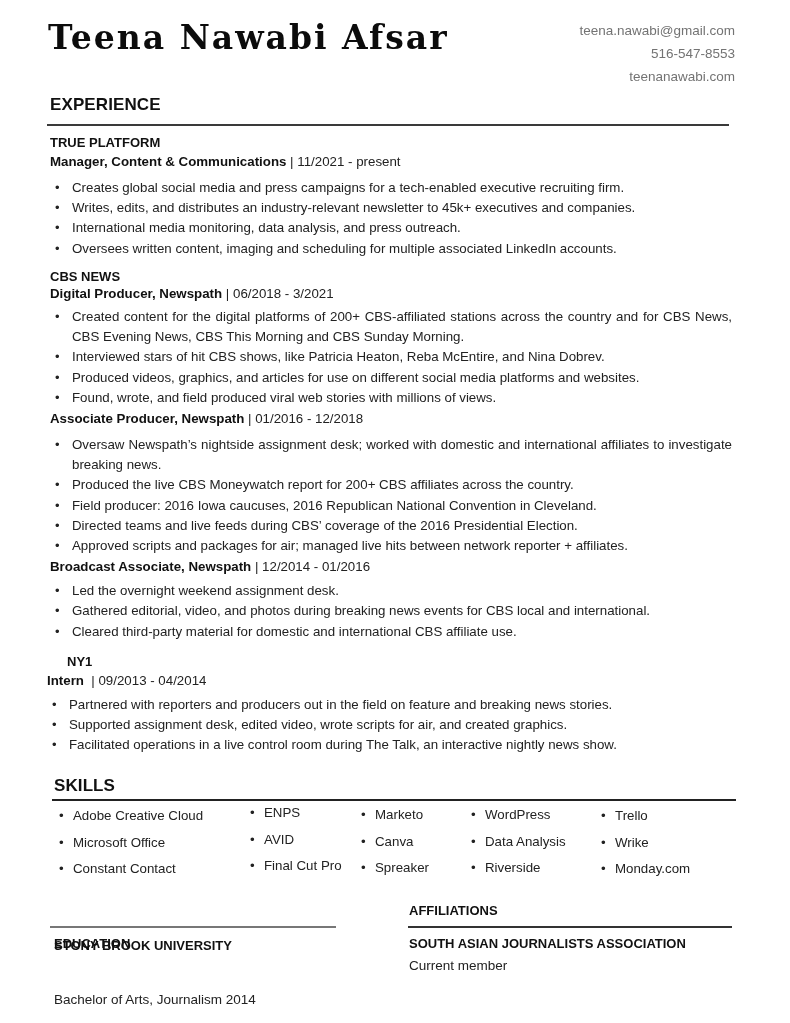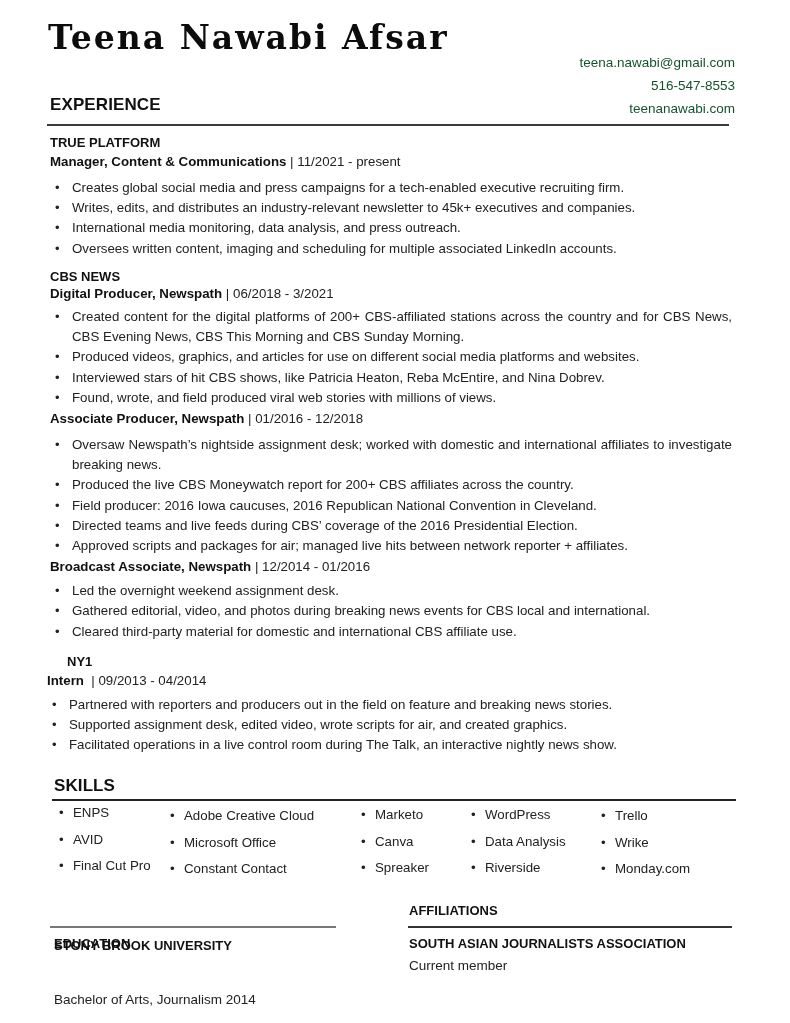--- a/index.html
+++ b/index.html
@@ -5,21 +5,21 @@
   html, body { margin: 0; padding: 0; background: #ffffff; }
   body {
     width: 790px; height: 1023px; position: relative; overflow: hidden;
     font-family: "Liberation Sans", sans-serif; color: #111111;
   }
   .abs { position: absolute; }
   .name {
     left: 48px; top: 18px; font-family: "DejaVu Serif", serif; font-weight: bold;
     font-size: 33px; letter-spacing: 2px; color: #0c0c0c; white-space: nowrap;
   }
-  .contact { right: 55px; top: 22px; text-align: right; font-size: 13.5px; color: #14532d; margin-top: 32px; }
+  .contact { right: 55px; top: 22px; text-align: right; font-size: 13.5px; color: #737373; }
   .contact div { height: 23px; line-height: 18px; }
   .sec-title { font-size: 17px; font-weight: bold; letter-spacing: 0.1px; color: #111; }
   .rule { height: 2px; background: #3a3a3a; }
   .company { font-size: 13px; font-weight: bold; color: #111; }
   .role { font-size: 13.3px; color: #222; white-space: nowrap; }
   .role b { font-weight: bold; color: #111; }
   ul.bullets { list-style: none; margin: 0; padding: 0; }
   ul.bullets li {
     position: relative; padding-left: 22px; font-size: 13.3px; line-height: 20.2px; color: #222;
   }
@@ -58,22 +58,22 @@
     <li>International media monitoring, data analysis, and press outreach.</li>
     <li>Oversees written content, imaging and scheduling for multiple associated LinkedIn accounts.</li>
   </ul>
 </div>
 
 <div class="abs" style="left:50px; top:269px; width:682px;">
   <div class="company" style="height:17px;">CBS NEWS</div>
   <div class="role" style="height:21px;"><b>Digital Producer, Newspath</b><span> | 06/2018 - 3/2021</span></div>
   <ul class="bullets justify">
     <li>Created content for the digital platforms of 200+ CBS-affiliated stations across the country and for CBS News, CBS Evening News, CBS This Morning and CBS Sunday Morning.</li>
+    <li>Interviewed stars of hit CBS shows, like Patricia Heaton, Reba McEntire, and Nina Dobrev.</li>
     <li>Produced videos, graphics, and articles for use on different social media platforms and websites.</li>
-    <li>Interviewed stars of hit CBS shows, like Patricia Heaton, Reba McEntire, and Nina Dobrev.</li>
     <li>Found, wrote, and field produced viral web stories with millions of views.</li>
   </ul>
   <div class="role" style="height:24px; margin-top:3px;"><b>Associate Producer, Newspath</b><span> | 01/2016 - 12/2018</span></div>
   <ul class="bullets justify">
     <li>Oversaw Newspath’s nightside assignment desk; worked with domestic and international affiliates to investigate breaking news.</li>
     <li>Produced the live CBS Moneywatch report for 200+ CBS affiliates across the country.</li>
     <li>Field producer: 2016 Iowa caucuses, 2016 Republican National Convention in Cleveland.</li>
     <li>Directed teams and live feeds during CBS’ coverage of the 2016 Presidential Election.</li>
     <li>Approved scripts and packages for air; managed live hits between network reporter + affiliates.</li>
   </ul>
@@ -91,29 +91,29 @@
   <ul class="bullets">
     <li>Partnered with reporters and producers out in the field on feature and breaking news stories.</li>
     <li>Supported assignment desk, edited video, wrote scripts for air, and created graphics.</li>
     <li>Facilitated operations in a live control room during The Talk, an interactive nightly news show.</li>
   </ul>
 </div>
 
 <div class="abs sec-title" style="left:54px; top:776px;">SKILLS</div>
 <div class="abs rule" style="left:52px; top:799px; width:684px; height:1.5px; background:#222;"></div>
 <div class="abs skills-grid" style="left:56px; top:804px;">
+  <div class="skill-col" style="width:191px; top:2px;">
+    <div class="skill">Adobe Creative Cloud</div>
+    <div class="skill">Microsoft Office</div>
+    <div class="skill">Constant Contact</div>
+  </div>
   <div class="skill-col" style="width:111px; top:-1px;">
     <div class="skill">ENPS</div>
     <div class="skill">AVID</div>
     <div class="skill">Final Cut Pro</div>
-  </div>
-  <div class="skill-col" style="width:191px; top:2px;">
-    <div class="skill">Adobe Creative Cloud</div>
-    <div class="skill">Microsoft Office</div>
-    <div class="skill">Constant Contact</div>
   </div>
   <div class="skill-col" style="width:110px; top:1px;">
     <div class="skill">Marketo</div>
     <div class="skill">Canva</div>
     <div class="skill">Spreaker</div>
   </div>
   <div class="skill-col" style="width:130px; top:1px;">
     <div class="skill">WordPress</div>
     <div class="skill">Data Analysis</div>
     <div class="skill">Riverside</div>

